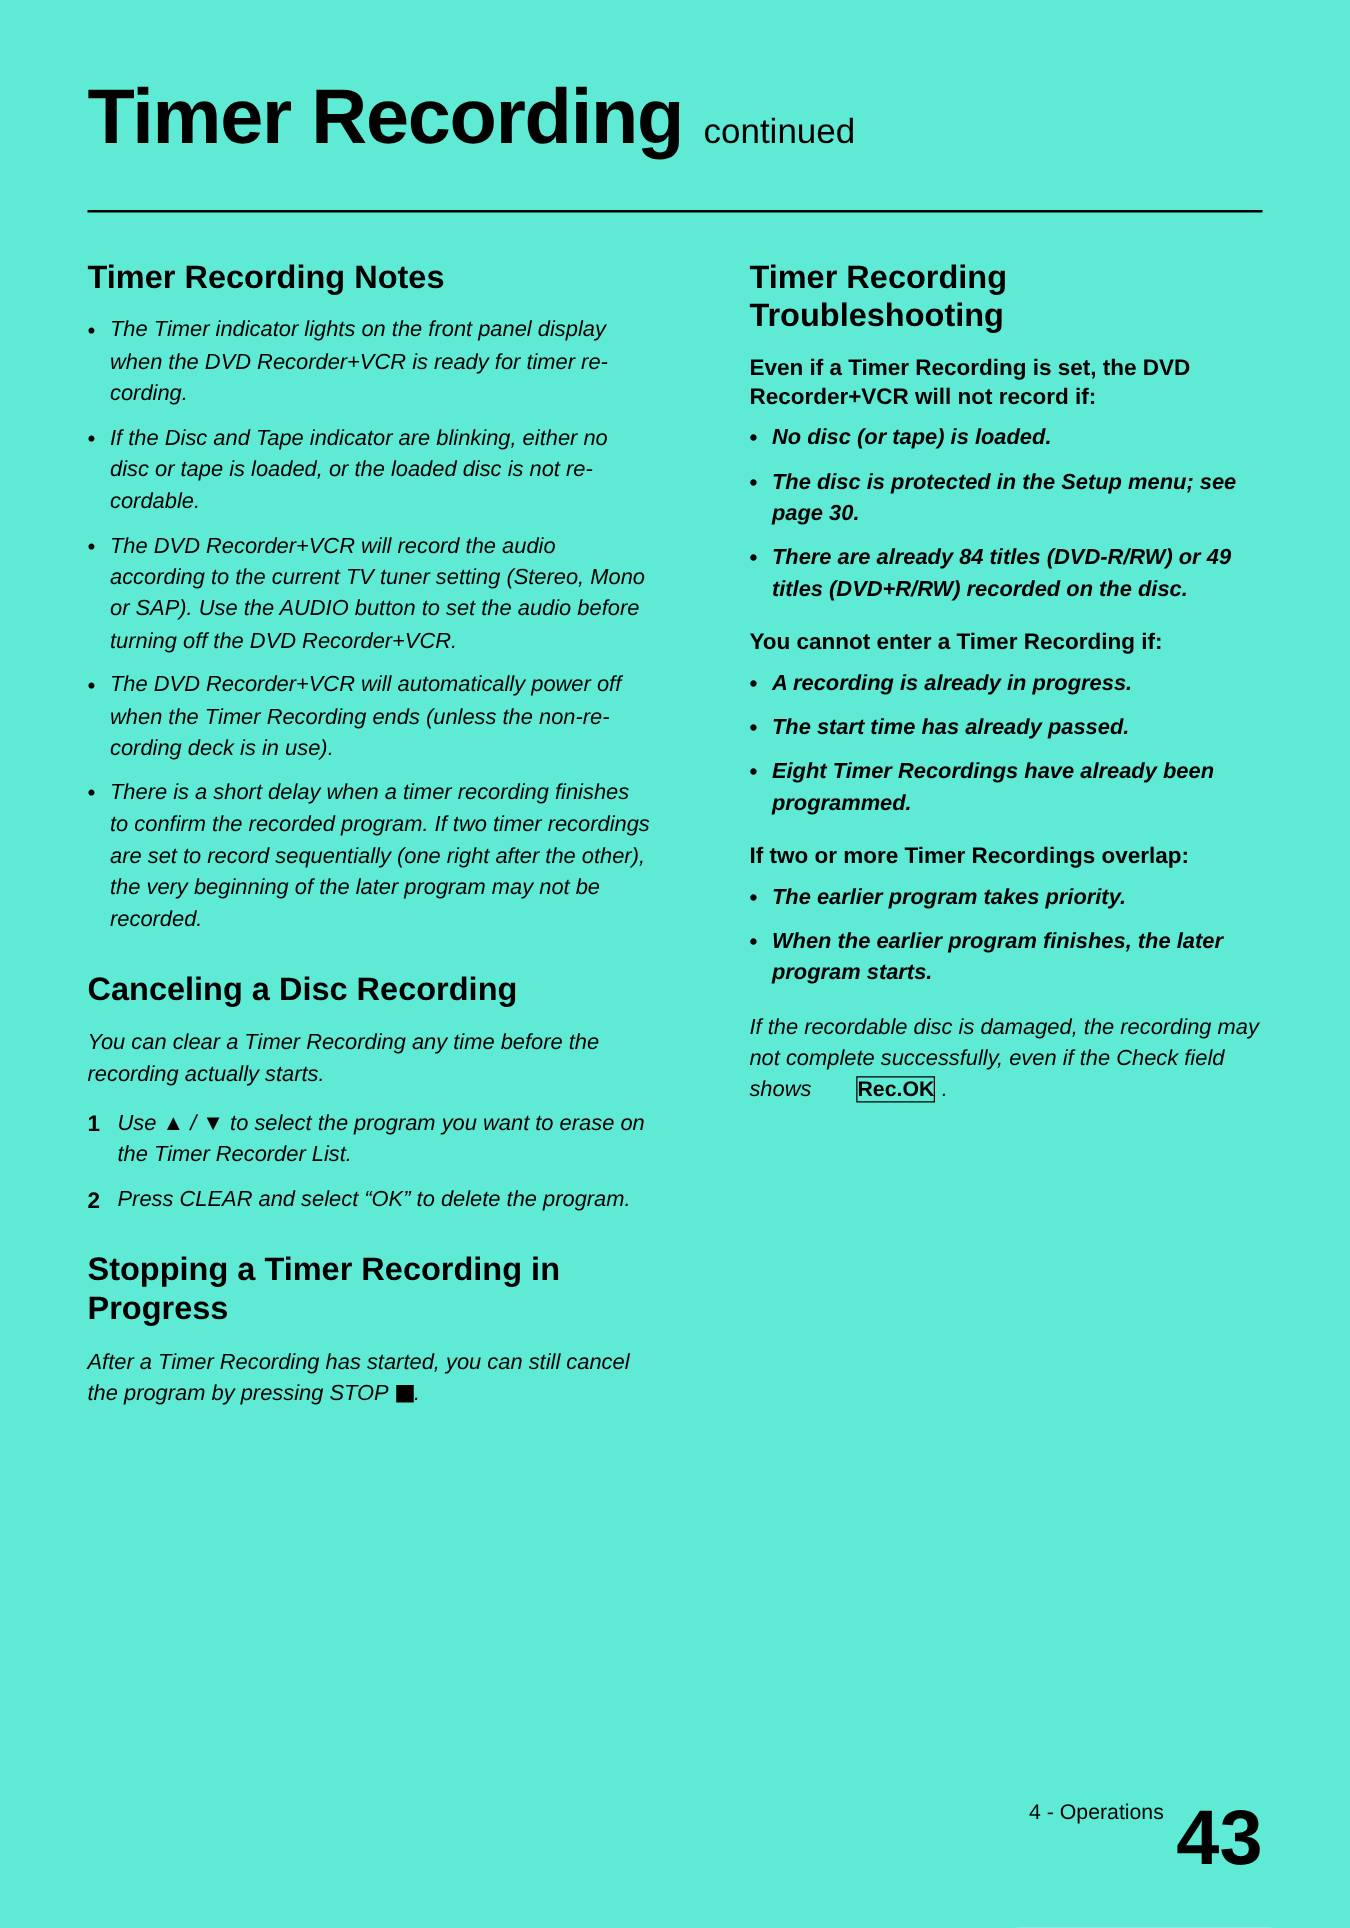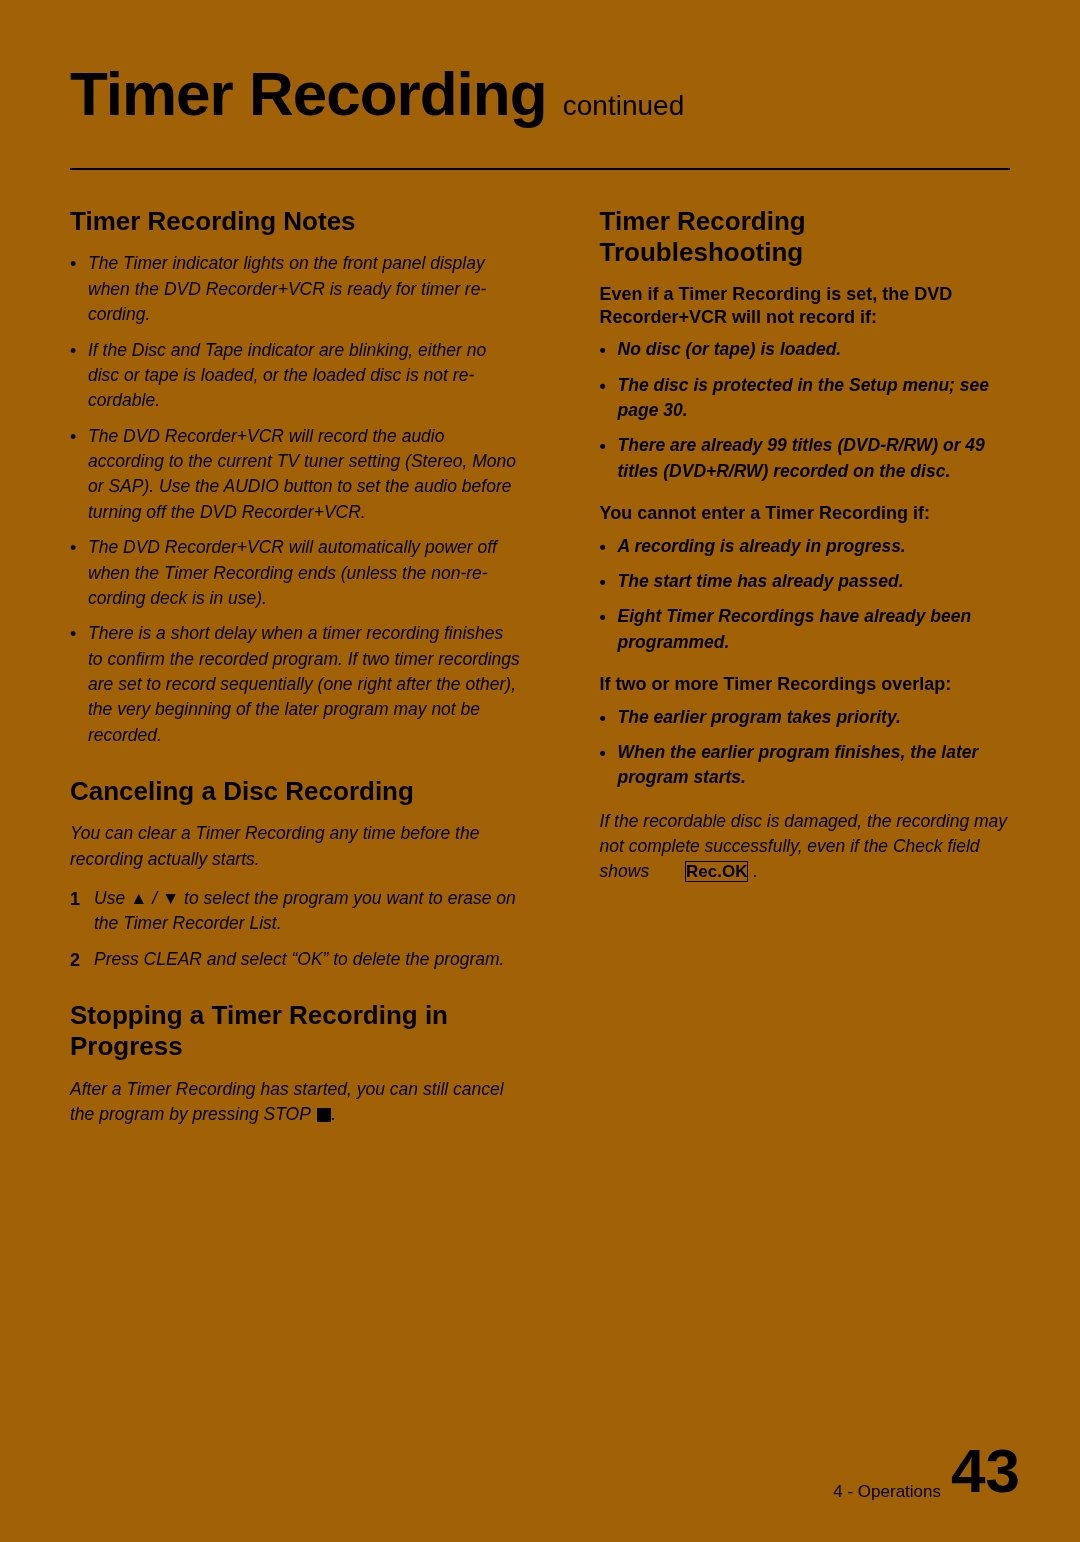--- a/index.html
+++ b/index.html
@@ -13,21 +13,21 @@
       font-family: 'Arial', sans-serif;
       width: 1080px;
       min-height: 1542px;
       position: relative;
       padding: 0;
     }
 
     .page {
       width: 1080px;
       min-height: 1542px;
-      background: #a16207;
+      background: #5eead4;
       padding: 60px 70px 80px 70px;
       position: relative;
     }
 
     
     .main-title {
       font-size: 62px;
       font-weight: 900;
       letter-spacing: -1px;
       margin-bottom: 40px;
@@ -143,23 +143,23 @@
 
     
     .section {
       margin-bottom: 28px;
     }
 
     
     .footer {
       position: absolute;
       bottom: 40px;
-      right: 60px;
+      right: 70px;
       display: flex;
-      align-items: flex-end;
+      align-items: flex-start;
       gap: 10px;
     }
 
     .footer-label {
       font-size: 17px;
       color: #000;
     }
 
     .footer-page {
       font-size: 62px;
@@ -248,21 +248,21 @@
 
     <div class="col-right">
 
       <div class="section">
         <h2 class="section-heading">Timer Recording Troubleshooting</h2>
 
         <p class="sub-heading">Even if a Timer Recording is set, the DVD Recorder+VCR will not record if:</p>
         <ul class="bullet-list bullet-list-bold">
           <li><span>No disc (or tape) is loaded.</span></li>
           <li><span>The disc is protected in the Setup menu; see page 30.</span></li>
-          <li><span>There are already 99 titles (DVD-R/RW) or 49 titles (DVD+R/RW) recorded on the disc.</span></li>
+          <li><span>There are already 84 titles (DVD-R/RW) or 49 titles (DVD+R/RW) recorded on the disc.</span></li>
         </ul>
 
         <p class="sub-heading">You cannot enter a Timer Recording if:</p>
         <ul class="bullet-list bullet-list-bold">
           <li><span>A recording is already in progress.</span></li>
           <li><span>The start time has already passed.</span></li>
           <li><span>Eight Timer Recordings have already been programmed.</span></li>
         </ul>
 
         <p class="sub-heading">If two or more Timer Recordings overlap:</p>

